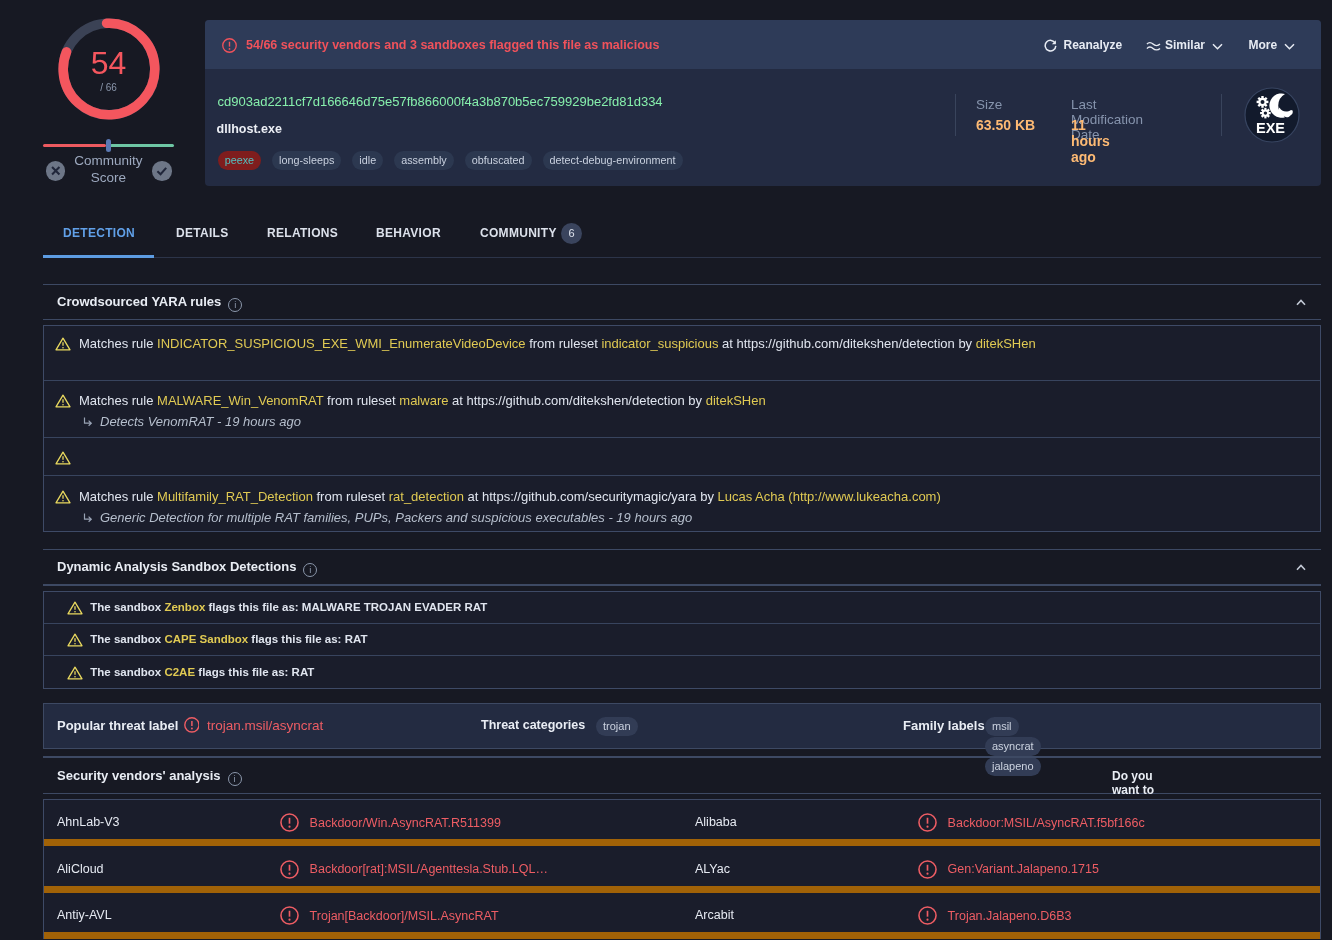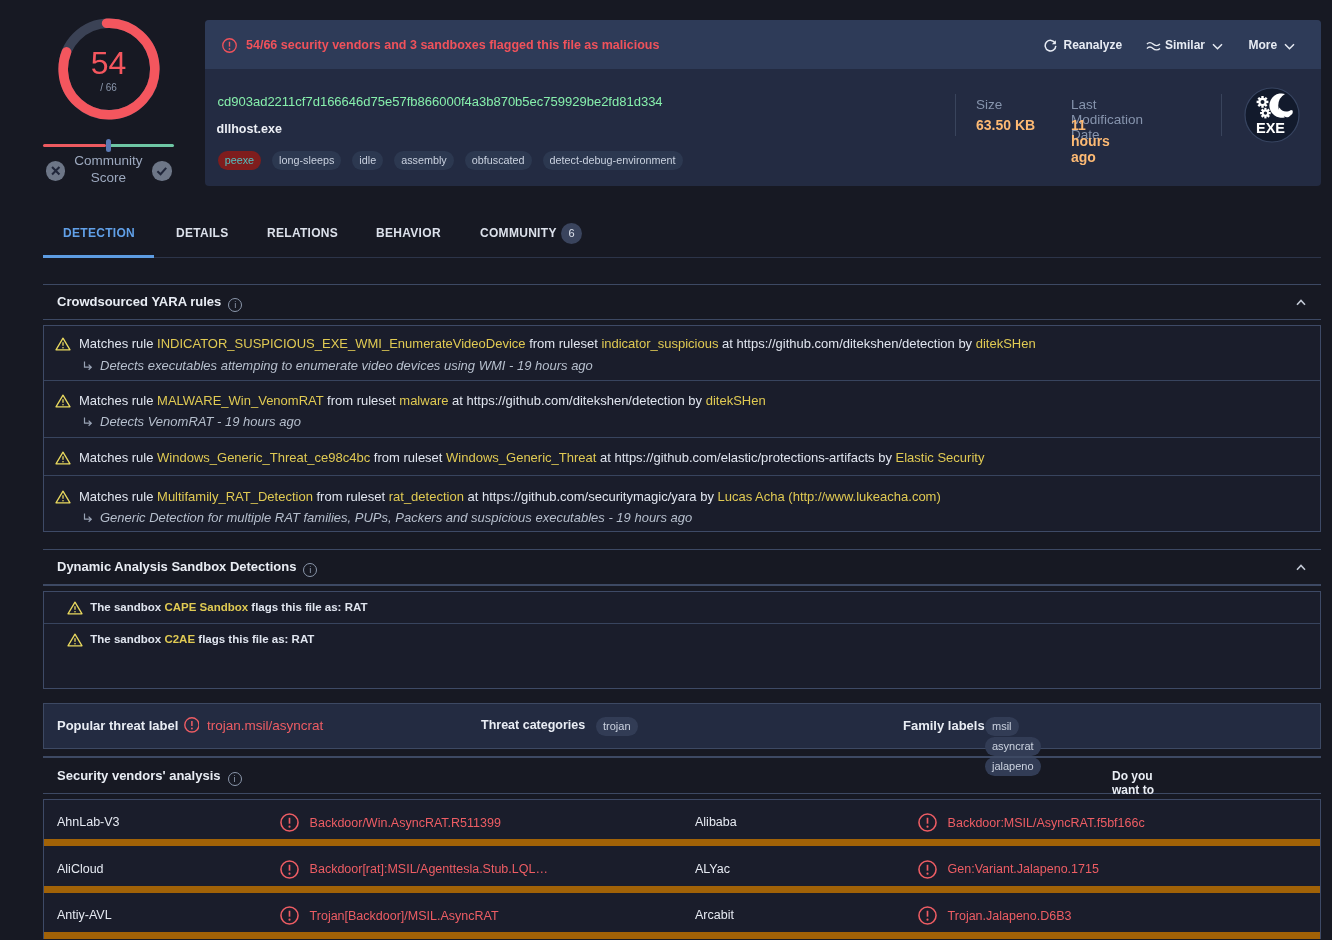--- a/index.html
+++ b/index.html
@@ -192,42 +192,38 @@
     </svg>
 
   <div class="abs box" style="left:43px;top:325px;width:1278px;height:207px">
     <div class="yrow" style="height:55.3px">
       <svg class="wtri" style="top:11px" width="16" height="14" viewBox="0 0 16 14">
           <path d="M8 1.2 L15 12.8 L1 12.8 Z" fill="none" stroke="#e9d95f" stroke-width="1.3" stroke-linejoin="round"></path>
           <line x1="8" y1="5.2" x2="8" y2="8.8" stroke="#e9d95f" stroke-width="1.3"></line>
           <circle cx="8" cy="10.8" r="0.8" fill="#e9d95f"></circle>
         </svg>
       <div class="ytext" style="top:10px">Matches rule <span class="yl">INDICATOR_SUSPICIOUS_EXE_WMI_EnumerateVideoDevice</span> from ruleset <span class="yl">indicator_suspicious</span> at https://github.com/ditekshen/detection by <span class="yl">ditekSHen</span></div>
-      <div class="sub" style="top:32px"><svg class="suba" width="10" height="10" viewBox="0 0 10 10">
-            <path d="M1.5 0.5 L1.5 6.2 L8 6.2 M5.6 3.6 L8.3 6.2 L5.6 8.8" fill="none" stroke="#98a2b4" stroke-width="1.2"></path>
-          </svg>Detects executables attemping to enumerate video devices using WMI - 19 hours ago</div>
     </div>
     <div class="yrow" style="height:57.2px">
       <svg class="wtri" style="top:12.5px" width="16" height="14" viewBox="0 0 16 14">
           <path d="M8 1.2 L15 12.8 L1 12.8 Z" fill="none" stroke="#e9d95f" stroke-width="1.3" stroke-linejoin="round"></path>
           <line x1="8" y1="5.2" x2="8" y2="8.8" stroke="#e9d95f" stroke-width="1.3"></line>
           <circle cx="8" cy="10.8" r="0.8" fill="#e9d95f"></circle>
         </svg>
       <div class="ytext" style="top:11.5px">Matches rule <span class="yl">MALWARE_Win_VenomRAT</span> from ruleset <span class="yl">malware</span> at https://github.com/ditekshen/detection by <span class="yl">ditekSHen</span></div>
       <div class="sub" style="top:32.5px"><svg class="suba" width="10" height="10" viewBox="0 0 10 10">
             <path d="M1.5 0.5 L1.5 6.2 L8 6.2 M5.6 3.6 L8.3 6.2 L5.6 8.8" fill="none" stroke="#98a2b4" stroke-width="1.2"></path>
           </svg>Detects VenomRAT - 19 hours ago</div>
     </div>
     <div class="yrow" style="height:37.5px">
       <svg class="wtri" style="top:12.5px" width="16" height="14" viewBox="0 0 16 14">
           <path d="M8 1.2 L15 12.8 L1 12.8 Z" fill="none" stroke="#e9d95f" stroke-width="1.3" stroke-linejoin="round"></path>
           <line x1="8" y1="5.2" x2="8" y2="8.8" stroke="#e9d95f" stroke-width="1.3"></line>
           <circle cx="8" cy="10.8" r="0.8" fill="#e9d95f"></circle>
         </svg>
-      <div class="ytext" style="top:11.5px">Matches rule <span class="yl">Windows_Generic_Threat_ce98c4bc</span> from ruleset <span class="yl">Windows_Generic_Threat</span> at https://github.com/elastic/protections-artifacts by <span class="yl">Elastic Security</span></div>
     </div>
     <div class="yrow" style="height:57px">
       <svg class="wtri" style="top:14.5px" width="16" height="14" viewBox="0 0 16 14">
           <path d="M8 1.2 L15 12.8 L1 12.8 Z" fill="none" stroke="#e9d95f" stroke-width="1.3" stroke-linejoin="round"></path>
           <line x1="8" y1="5.2" x2="8" y2="8.8" stroke="#e9d95f" stroke-width="1.3"></line>
           <circle cx="8" cy="10.8" r="0.8" fill="#e9d95f"></circle>
         </svg>
       <div class="ytext" style="top:13.5px">Matches rule <span class="yl">Multifamily_RAT_Detection</span> from ruleset <span class="yl">rat_detection</span> at https://github.com/securitymagic/yara by <span class="yl">Lucas Acha (http://www.lukeacha.com)</span></div>
       <div class="sub" style="top:34.5px"><svg class="suba" width="10" height="10" viewBox="0 0 10 10">
             <path d="M1.5 0.5 L1.5 6.2 L8 6.2 M5.6 3.6 L8.3 6.2 L5.6 8.8" fill="none" stroke="#98a2b4" stroke-width="1.2"></path>
@@ -242,20 +238,28 @@
       <path d="M1 5.8 L5 1.5 L9 5.8" fill="none" stroke="#c3c9d5" stroke-width="1.6"></path>
     </svg>
 
   <div class="abs box" style="left:43px;top:590.5px;width:1278px;height:98px">
     <div class="yrow" style="height:32.3px">
       <svg class="wtri" style="top:9.5px;left:23px" width="16" height="14" viewBox="0 0 16 14">
           <path d="M8 1.2 L15 12.8 L1 12.8 Z" fill="none" stroke="#e9d95f" stroke-width="1.3" stroke-linejoin="round"></path>
           <line x1="8" y1="5.2" x2="8" y2="8.8" stroke="#e9d95f" stroke-width="1.3"></line>
           <circle cx="8" cy="10.8" r="0.8" fill="#e9d95f"></circle>
         </svg>
+      <div class="ytext" style="top:9.5px;left:46.3px;font-weight:bold;font-size:11.5px">The sandbox <span class="yl">Zenbox</span> flags this file as: MALWARE TROJAN EVADER RAT</div>
+    </div>
+    <div class="yrow" style="height:32.3px">
+      <svg class="wtri" style="top:9.5px;left:23px" width="16" height="14" viewBox="0 0 16 14">
+          <path d="M8 1.2 L15 12.8 L1 12.8 Z" fill="none" stroke="#e9d95f" stroke-width="1.3" stroke-linejoin="round"></path>
+          <line x1="8" y1="5.2" x2="8" y2="8.8" stroke="#e9d95f" stroke-width="1.3"></line>
+          <circle cx="8" cy="10.8" r="0.8" fill="#e9d95f"></circle>
+        </svg>
       <div class="ytext" style="top:9.5px;left:46.3px;font-weight:bold;font-size:11.5px">The sandbox <span class="yl">CAPE Sandbox</span> flags this file as: RAT</div>
     </div>
     <div class="yrow" style="height:32.3px">
       <svg class="wtri" style="top:9.5px;left:23px" width="16" height="14" viewBox="0 0 16 14">
           <path d="M8 1.2 L15 12.8 L1 12.8 Z" fill="none" stroke="#e9d95f" stroke-width="1.3" stroke-linejoin="round"></path>
           <line x1="8" y1="5.2" x2="8" y2="8.8" stroke="#e9d95f" stroke-width="1.3"></line>
           <circle cx="8" cy="10.8" r="0.8" fill="#e9d95f"></circle>
         </svg>
       <div class="ytext" style="top:9.5px;left:46.3px;font-weight:bold;font-size:11.5px">The sandbox <span class="yl">C2AE</span> flags this file as: RAT</div>
     </div>

